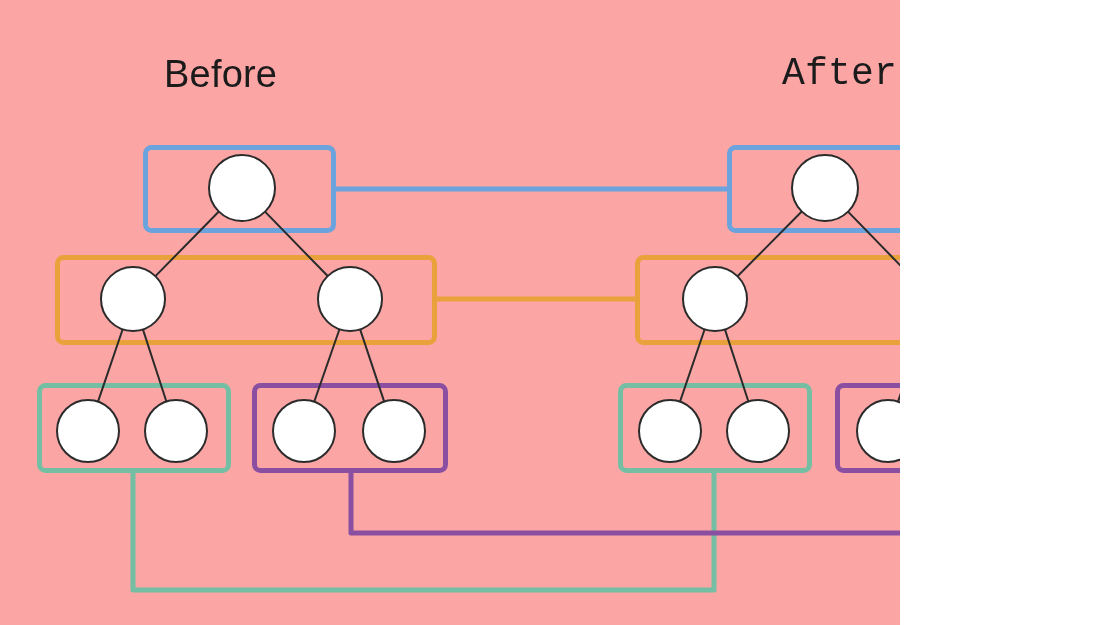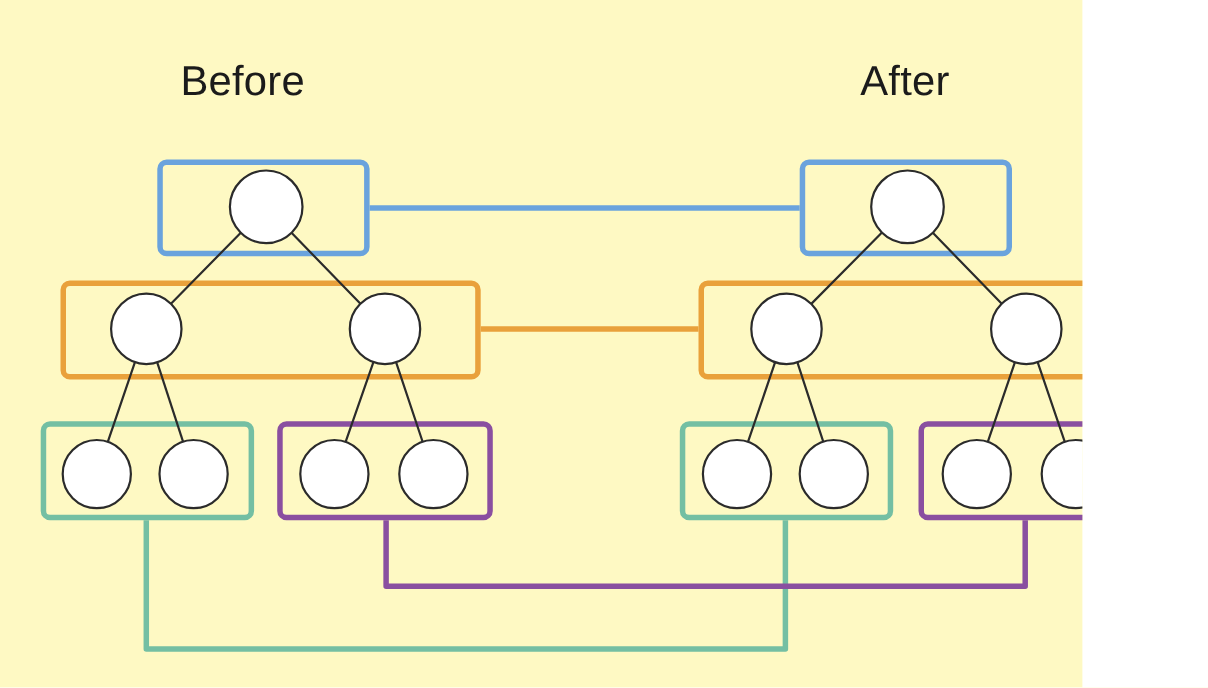--- a/index.html
+++ b/index.html
@@ -6,23 +6,23 @@
   html, body {
     margin: 0;
     padding: 0;
     background: #ffffff;
   }
   body {
     font-family: "Liberation Sans", sans-serif;
   }
   #stage {
     position: relative;
-    width: 984px;
+    width: 900px;
     height: 625px;
-    background: #fef9c3;
+    background: #fca5a5;
     overflow: hidden;
   }
   #diagram-svg {
     position: absolute;
     left: 0;
     top: 0;
     width: 1098px;
     height: 625px;
     display: block;
   }
@@ -30,21 +30,21 @@
     position: absolute;
     font-family: "Liberation Sans", sans-serif;
     font-size: 38px;
     font-weight: 400;
     color: #1b1b1b;
     letter-spacing: 0.2px;
     white-space: nowrap;
     line-height: 1;
   }
   #title-before { left: 164px; top: 55px; }
-  #title-after  { left: 782px; top: 55px; }
+  #title-after  { left: 782px; top: 55px; font-family: Liberation Mono, monospace; }
 </style>
 </head>
 <body>
 
 <div id="stage">
 
   <div class="panel-title" id="title-before">Before</div>
 
   <div class="panel-title" id="title-after">After</div>
 

